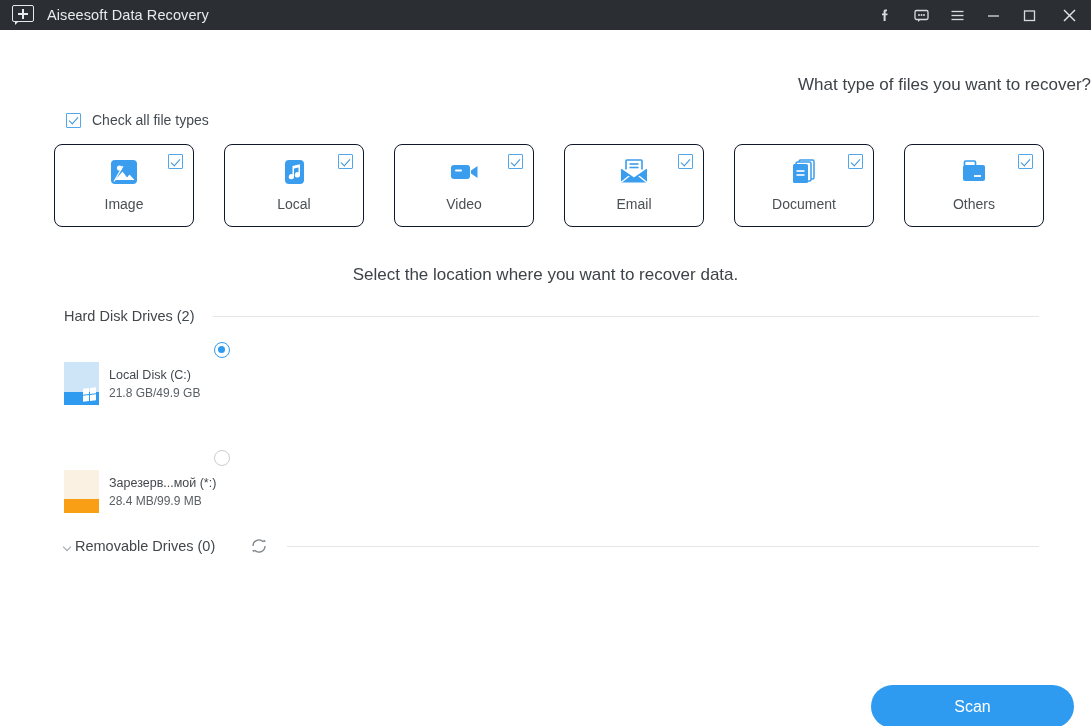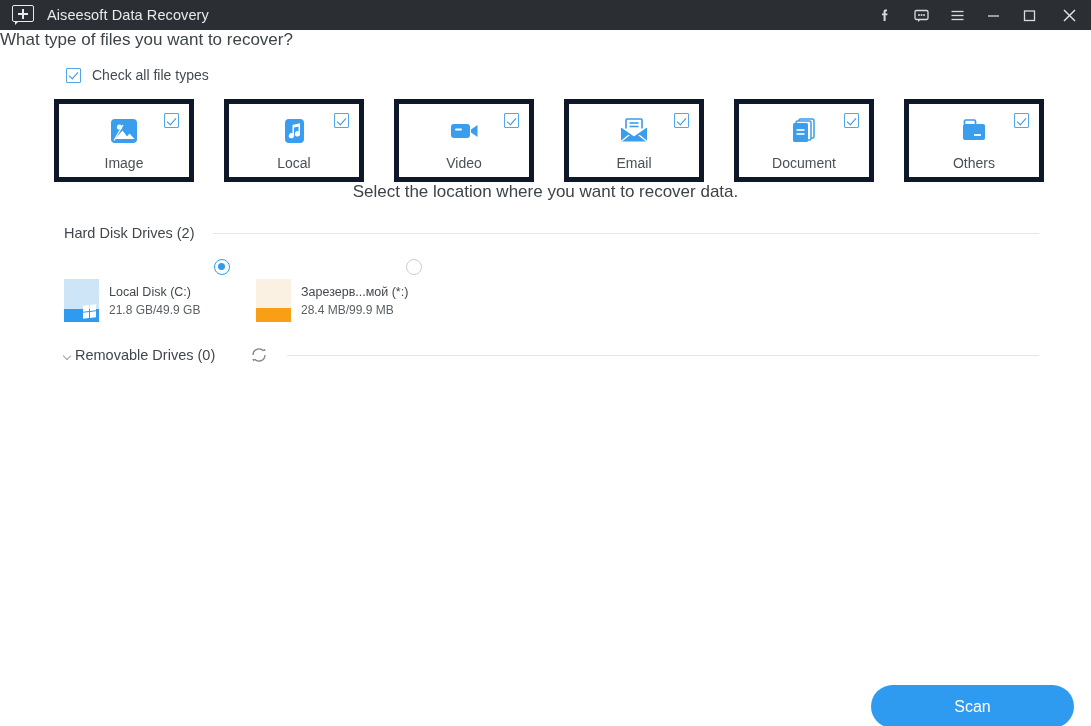--- a/index.html
+++ b/index.html
@@ -55,23 +55,24 @@
     display: flex; align-items: center; justify-content: center;
     color: #d9dcdf;
   }
   .tb-btn.close { width: 44px; }
   .tb-btn svg { display: block; }
 
   
   .content { position: relative; height: 688px; background: #fff; }
 
   .headline {
-    text-align: left;
+    text-align: right;
     font-size: 17px;
     color: #3d4349;
+    padding-top: 45px;
   }
 
   .checkall {
     display: flex; align-items: center;
     margin: 17px 0 0 66px;
     font-size: 14px; color: #434a50;
   }
   .cb {
     width: 15px; height: 15px;
     border: 1.3px solid #53a7e8;
@@ -92,22 +93,22 @@
   .checkall .cb-label { margin-left: 11px; }
 
   
   .cards {
     display: flex;
     margin: 16px 0 0 54px;
     gap: 30px;
   }
   .card {
     width: 140px; height: 83px;
-    border: 5px solid #0f172a;
-    border-radius: 0;
+    border: 1px solid #0f172a;
+    border-radius: 8px;
     background: #fff;
     position: relative;
     display: flex;
     flex-direction: column;
     align-items: center;
   }
   .card .card-cb {
     position: absolute; right: 10px; top: 9px;
     width: 15px; height: 15px;
   }
@@ -120,20 +121,21 @@
     margin-top: 8px;
     font-size: 14px;
     color: #4a5055;
   }
 
   
   .sub-headline {
     text-align: center;
     font-size: 17px;
     color: #3d4349;
+    margin-top: 38px;
   }
 
   .group {
     display: flex; align-items: center;
     margin-top: 23px;
     padding: 0 52px 0 64px;
   }
   .group-caret {
     width: 9px; height: 9px;
     position: relative;
@@ -150,21 +152,22 @@
   }
   .group-title { font-size: 14.5px; color: #41474d; white-space: nowrap; }
   .group-rule { flex: 1 1 auto; height: 1px; background: #e3e7ea; margin-left: 18px; }
   .refresh-icon { margin-left: 34px; margin-right: 18px; flex: 0 0 auto; display: flex; }
 
   
   .drives {
     display: flex;
     margin-left: 64px;
     margin-top: 18px;
-    gap: 32px;
+    gap: 45px;
+    flex-direction: column;
   }
   .drive {
     width: 160px;
     position: relative;
     display: flex;
     align-items: flex-start;
     padding-top: 20px;
   }
   .drive-radio {
     position: absolute;

